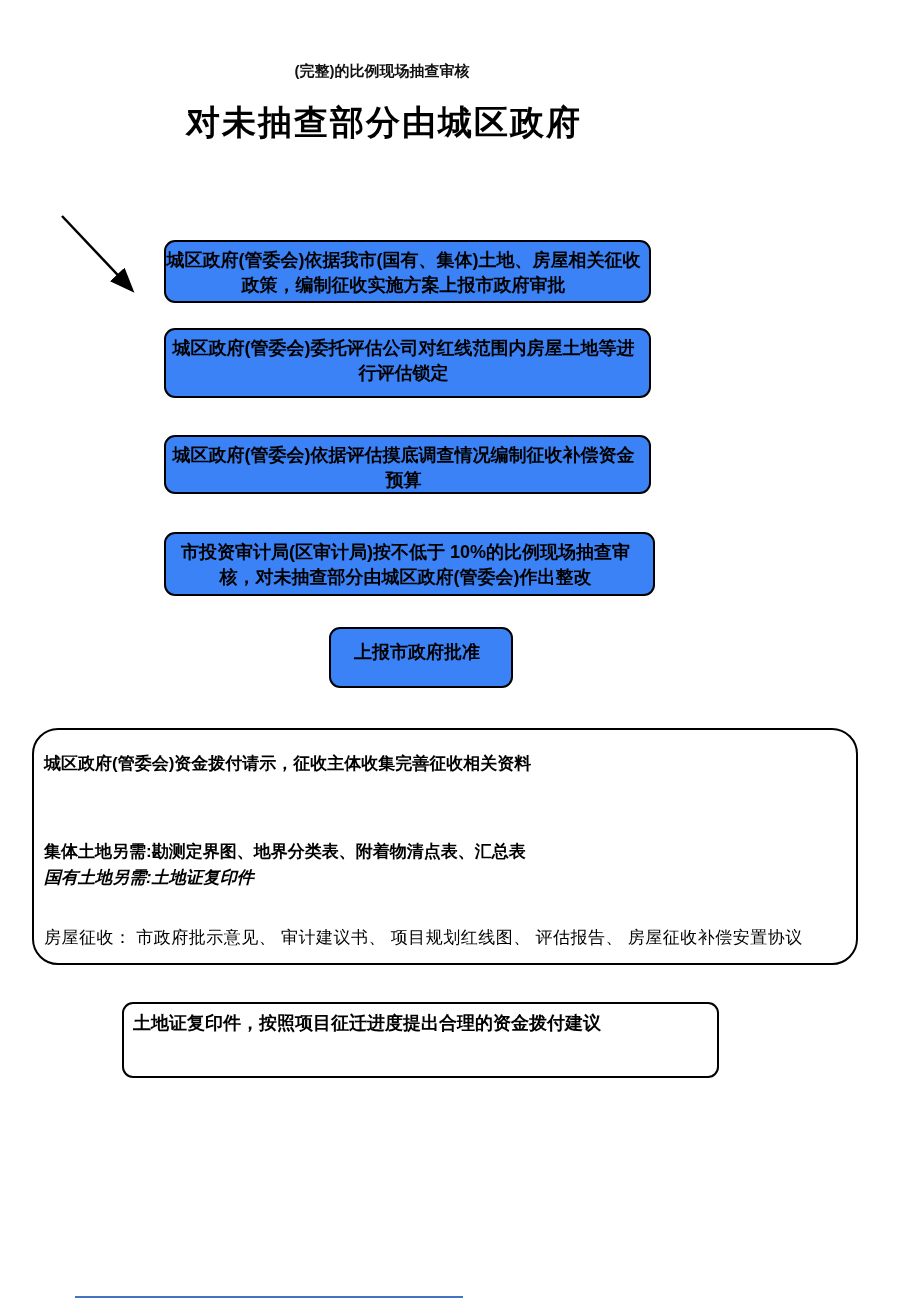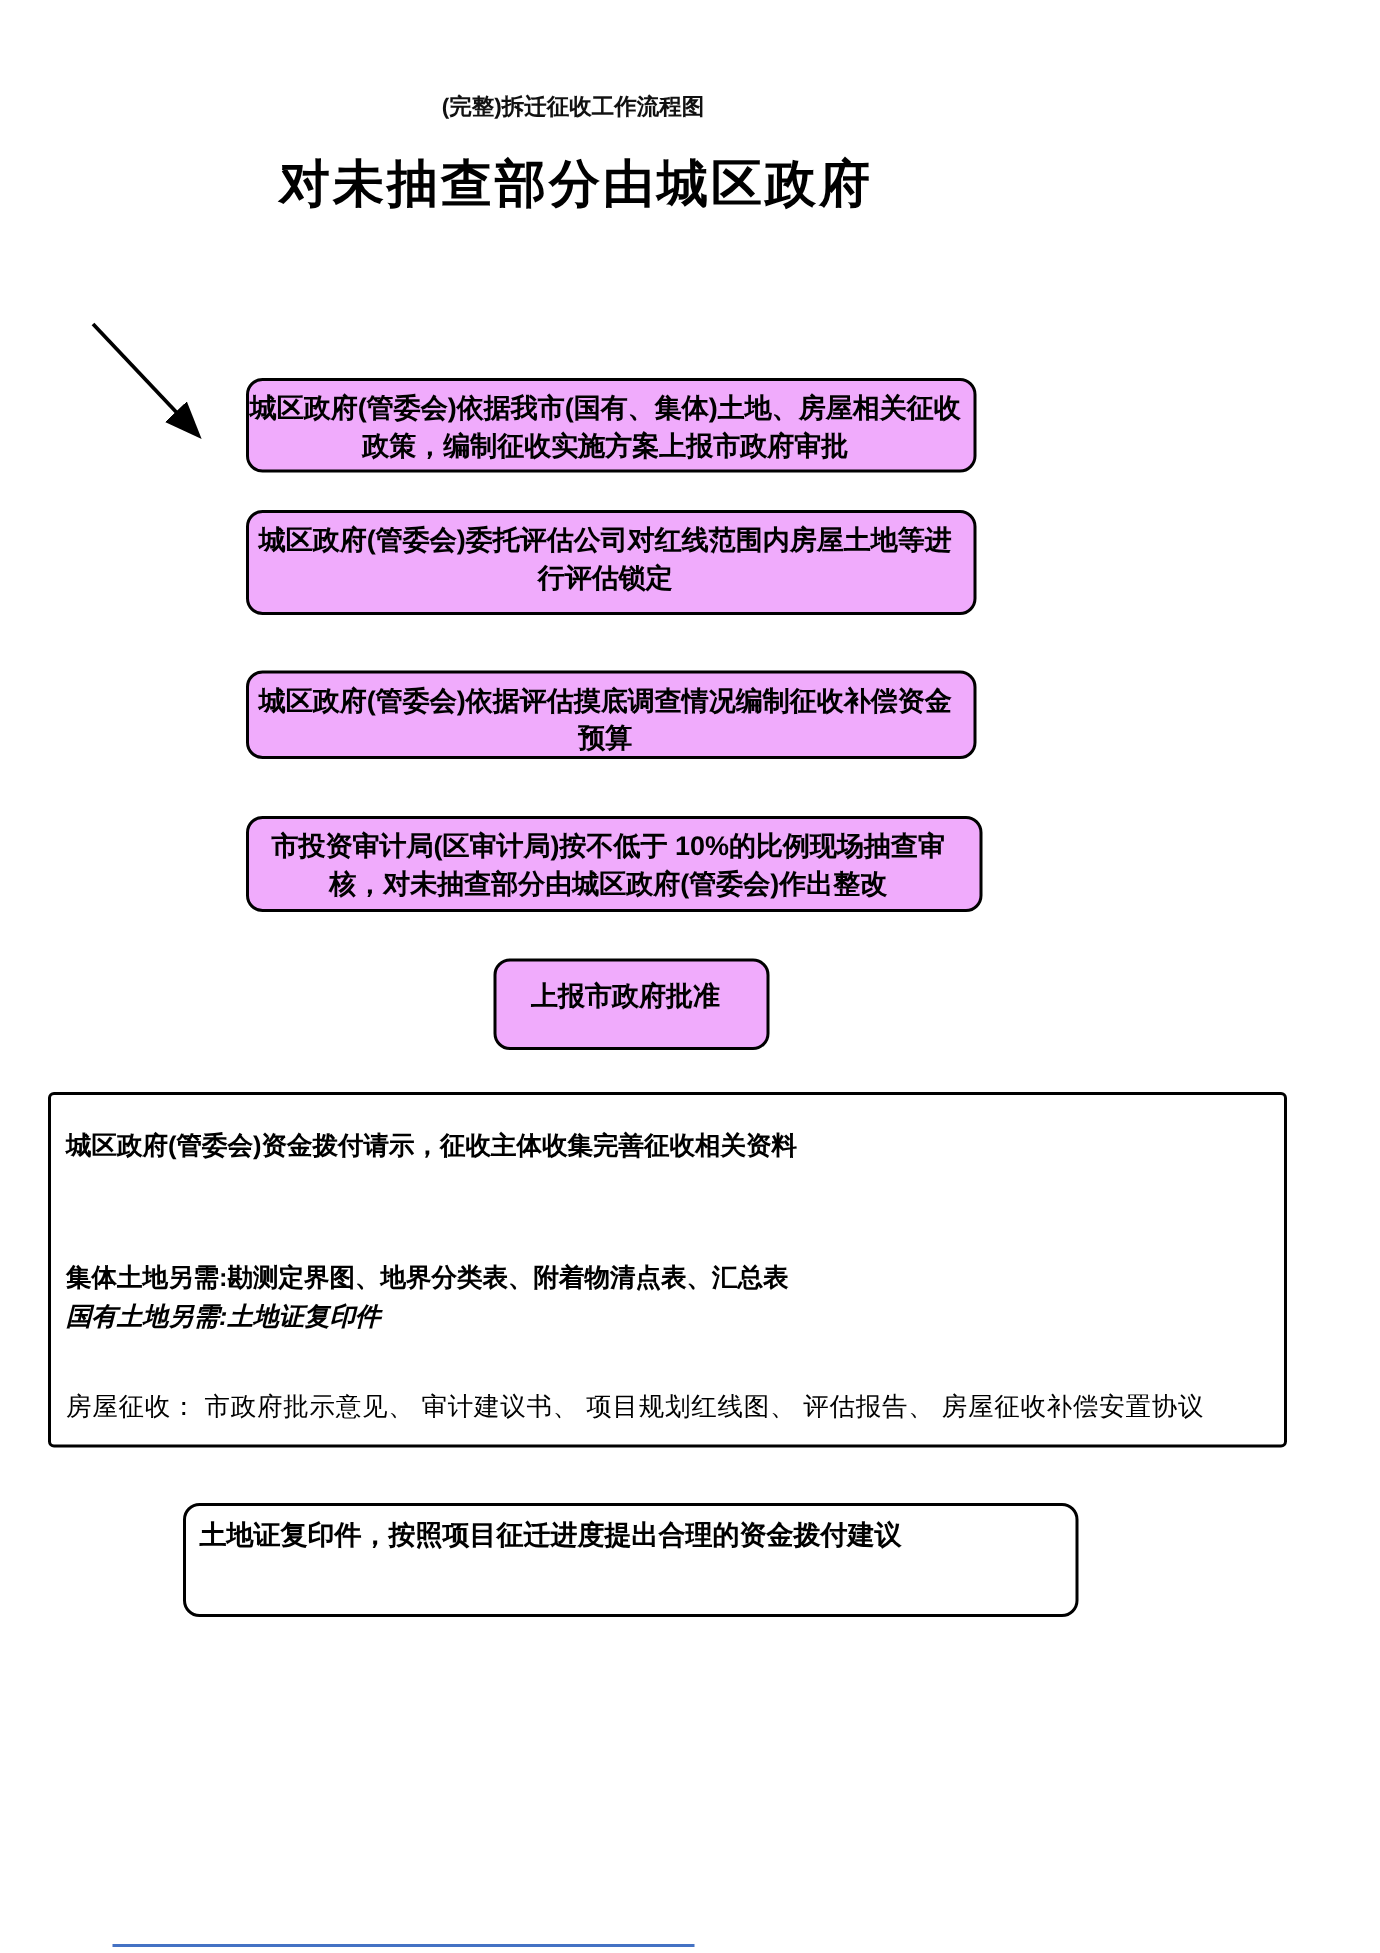--- a/index.html
+++ b/index.html
@@ -20,31 +20,30 @@
     text-align:center;font-size:34px;font-weight:bold;letter-spacing:2px;color:#000;
   }
   .arrow-svg{position:absolute;left:28px;top:186px;width:120px;height:120px;}
   .flow-box{
     position:absolute;
     border:2px solid #000;border-radius:11px;
     box-sizing:border-box;
     font-size:18px;font-weight:bold;line-height:25px;
     text-align:center;
     padding:6px 8px 0 0;
-    background:#f0abfc;
-    margin-top:12px;
+    background:#3b82f6;
   }
   .box1{left:164px;top:240px;width:487px;height:63px;}
   .box2{left:164px;top:328px;width:487px;height:70px;}
   .box3{left:164px;top:435px;width:487px;height:59px;}
   .box4{left:164px;top:532px;width:491px;height:64px;}
   .box5{left:329px;top:627px;width:184px;height:61px;padding-top:11px;}
   .big-box{
     position:absolute;left:32px;top:728px;width:826px;height:237px;
-    border:2px solid #000;border-radius:4px;
+    border:2px solid #000;border-radius:26px;
     box-sizing:border-box;background:#fff;
   }
   .big-box .hline{position:absolute;left:10px;right:10px;white-space:nowrap;}
   .bb-header{top:22px;font-size:17px;font-weight:bold;}
   .bb-kaiti{font-family:"Liberation Serif", serif;font-weight:normal;font-size:17px;letter-spacing:0.5px;}
   .bb-bold{font-size:17px;font-weight:bold;}
   .bb-l1{top:65px;}
   .bb-l2{top:110px;}
   .bb-l3{top:136px;font-style:italic;}
   .bb-l4{top:196px;}
@@ -58,21 +57,21 @@
   .accent-line{
     position:absolute;left:75px;top:1296px;width:388px;height:2px;
     background:#4472c4;
   }
 </style>
 </head>
 <body>
 
 <div id="page">
 
-  <div class="meta-title">(完整)拆迁征收工作流程图</div>
+  <div class="meta-title">(完整)的比例现场抽查审核</div>
 
   <div class="page-title">对未抽查部分由城区政府</div>
 
   <svg class="arrow-svg" viewBox="0 0 120 120" xmlns="http://www.w3.org/2000/svg">
     <defs>
       <marker id="ah" markerWidth="10" markerHeight="8" refX="8" refY="4" orient="auto">
         <polygon points="0,0 10,4 0,8" fill="#000"></polygon>
       </marker>
     </defs>
     <line x1="34" y1="30" x2="103" y2="103" stroke="#000" stroke-width="2.5" marker-end="url(#ah)"></line>

